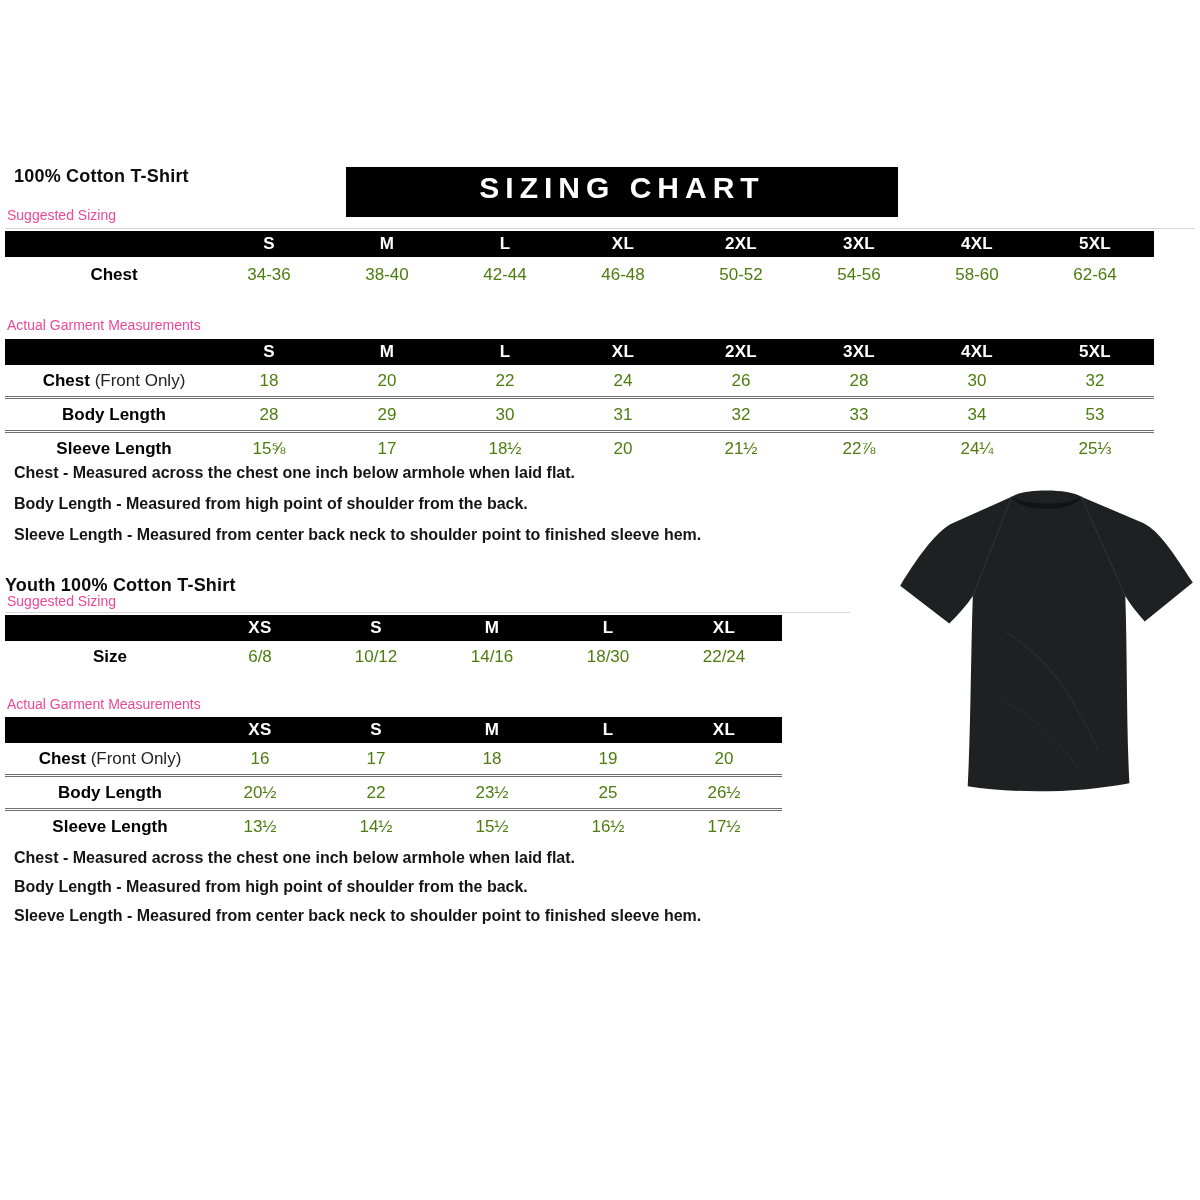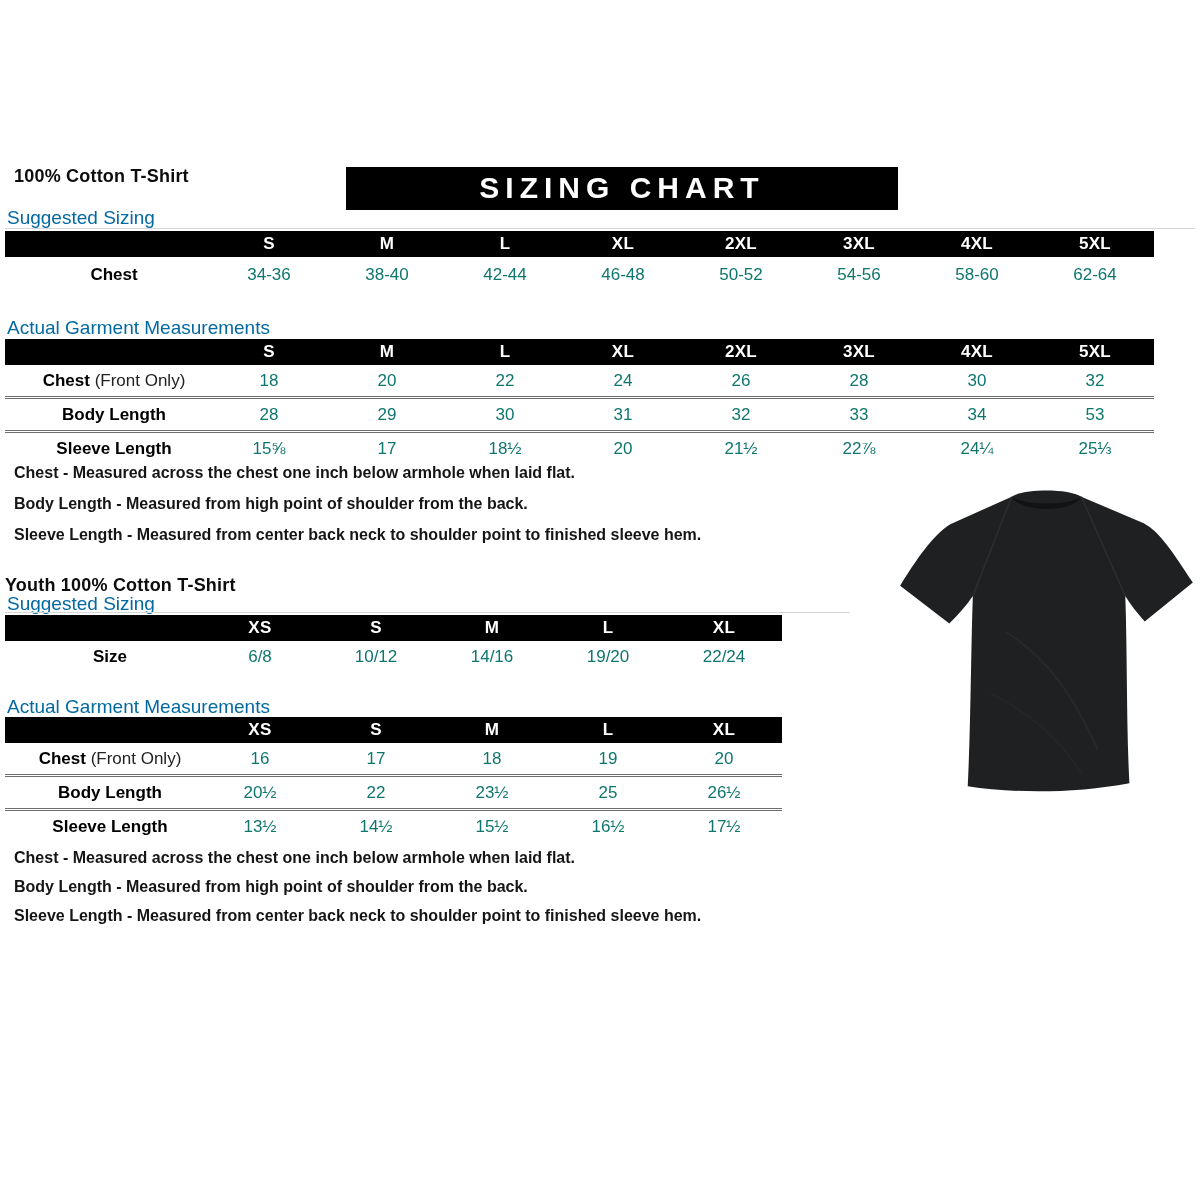--- a/index.html
+++ b/index.html
@@ -5,37 +5,37 @@
   html,body{margin:0;padding:0;}
   body{
     width:1200px;height:1200px;background:#ffffff;
     font-family:"Liberation Sans", sans-serif;color:#111;
     position:relative;overflow:hidden;
   }
   .abs{position:absolute;}
 
   
   .page-title{font-size:18px;font-weight:bold;color:#0d0d0d;letter-spacing:.2px;white-space:nowrap;}
-  .section-label{font-size:19px;color:#0369a1;white-space:nowrap;}
+  .section-label{font-size:14px;color:#ec4899;white-space:nowrap;}
 
   
   .banner{
     background:#000;color:#fff;text-align:center;
     font-size:30px;font-weight:bold;letter-spacing:6px;
-    height:43px;line-height:41px;
+    height:50px;line-height:41px;
   }
 
   
   table.size-table{border-collapse:collapse;table-layout:fixed;}
   table.size-table th{
     background:#000;color:#fff;font-weight:bold;font-size:17px;
     height:26px;padding:0;text-align:center;letter-spacing:.3px;
   }
   table.size-table td{
-    font-size:17px;color:#0f766e;text-align:center;
+    font-size:17px;color:#4d7c0f;text-align:center;
     height:31px;padding:0;
   }
   table.size-table td.lbl{text-align:center;padding-left:13px;color:#000;}
   .b{font-weight:bold;}
   .sfx{font-weight:normal;color:#222;margin-top:44px;}
   table.rules tbody tr + tr td{border-top:3px double #6e6e6e;}
   .toprule{height:1px;background:#d7d7d7;}
 
   
   .notes{font-size:16px;color:#151515;line-height:31px;white-space:nowrap;}
@@ -171,21 +171,21 @@
       <th>L</th>
       <th>XL</th>
     </tr>
   </thead>
   <tbody>
     <tr style="height:32px;">
       <td class="lbl"><span class="b">Size</span><span class="sfx"></span></td>
       <td>6/8</td>
       <td>10/12</td>
       <td>14/16</td>
-      <td>19/20</td>
+      <td>18/30</td>
       <td>22/24</td>
     </tr>
   </tbody>
 </table>
 
 <div class="abs section-label" style="left:7px;top:696px;">Actual Garment Measurements</div>
 
 <table class="abs size-table rules" style="left:5px;top:717px;width:777px;">
   <colgroup>
       <col style="width:197px">

